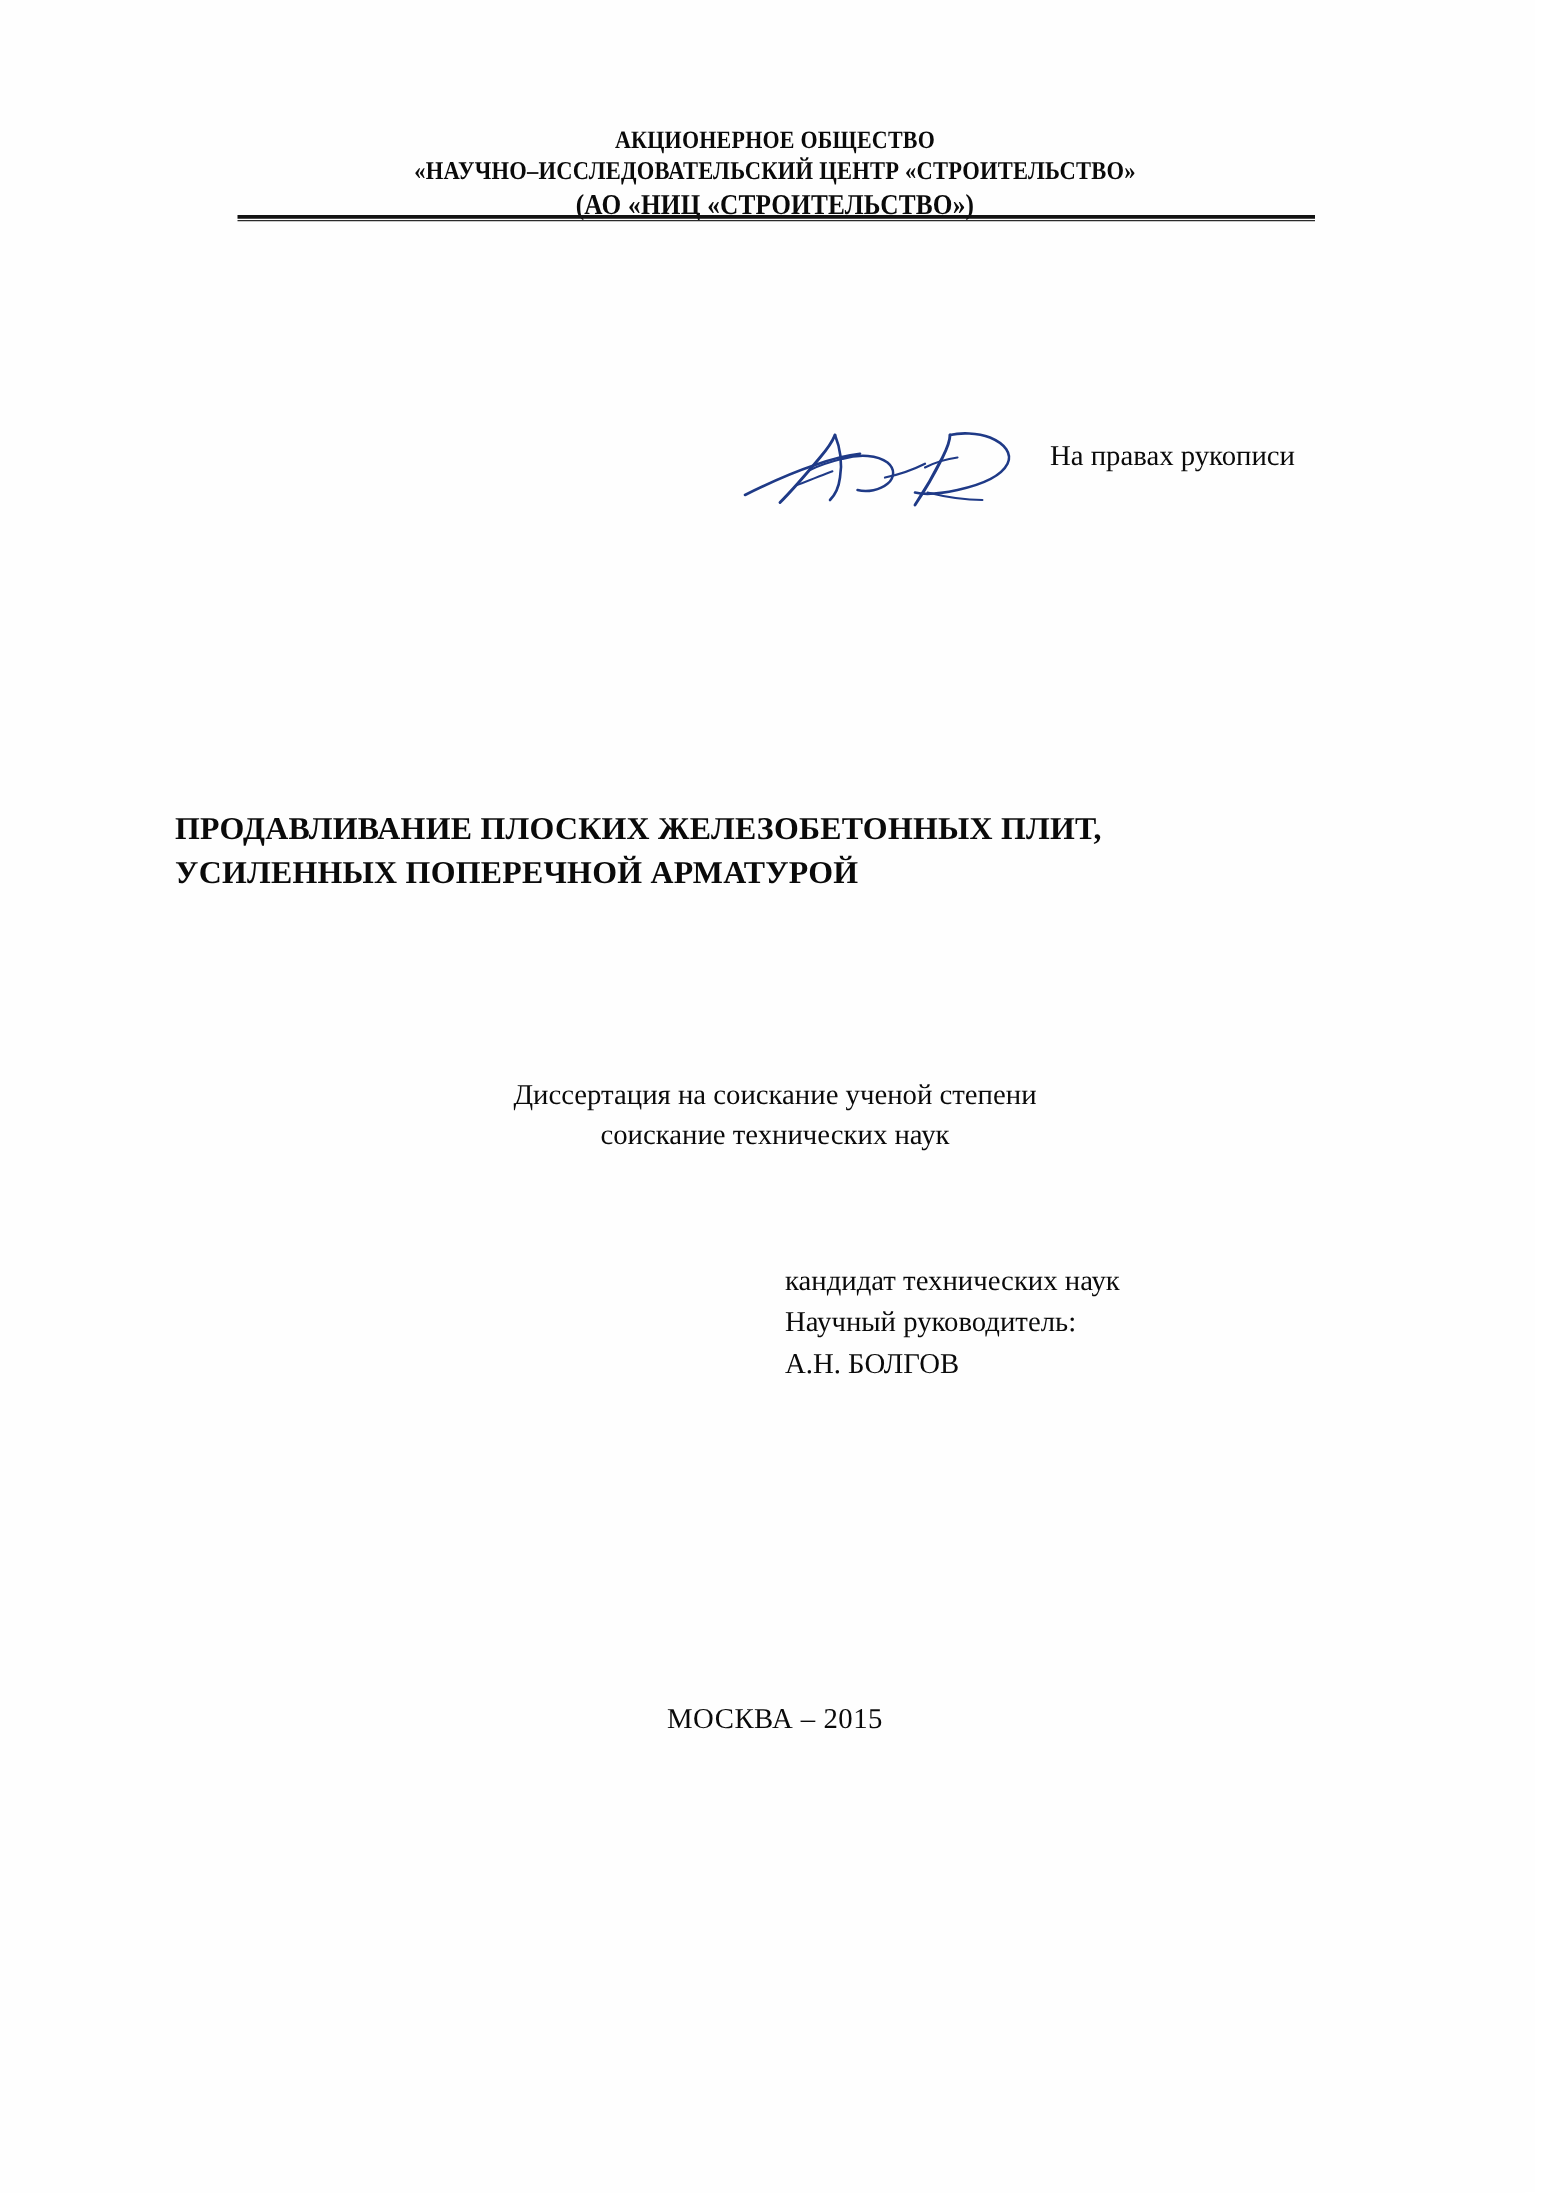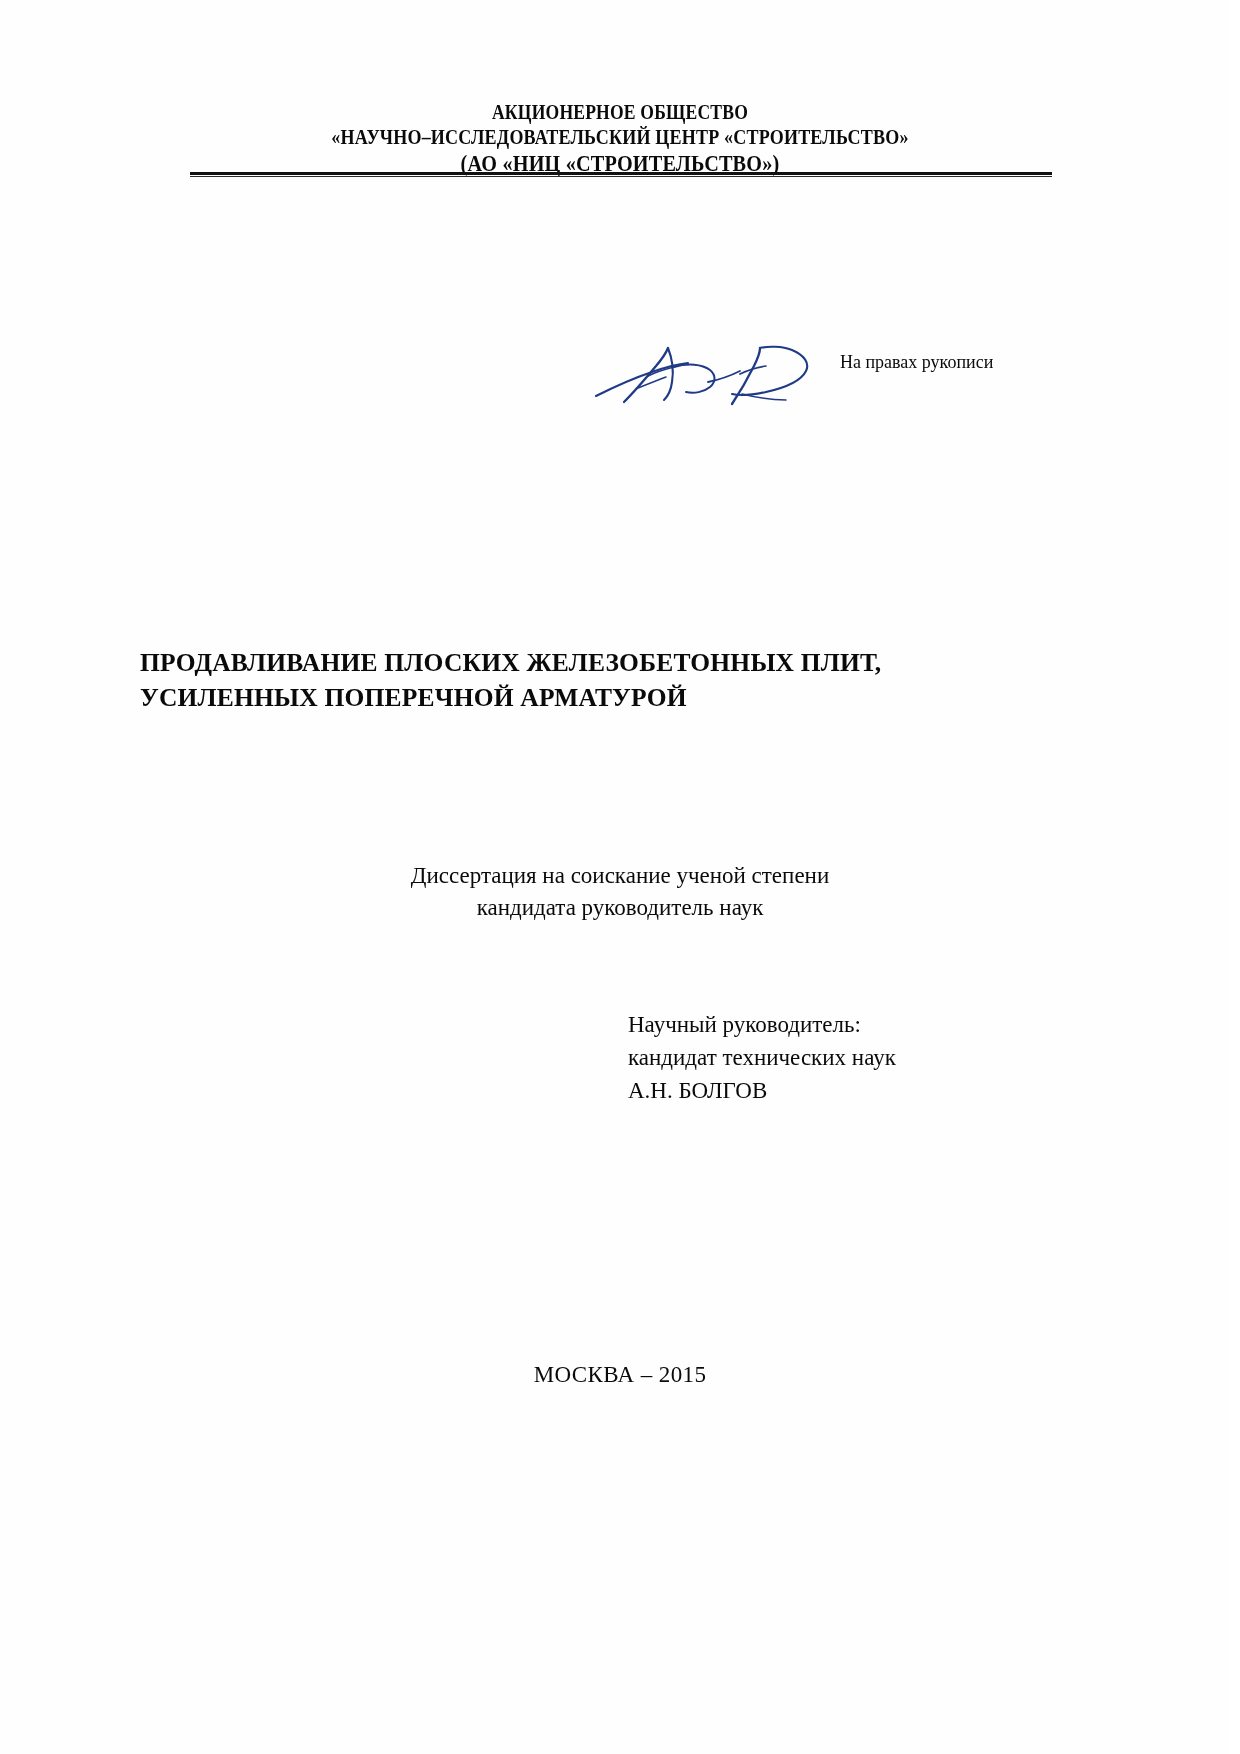--- a/index.html
+++ b/index.html
@@ -99,21 +99,21 @@
     left: 440px;
     top: 0px;
     width: 230px;
     height: 76px;
   }
   .signature svg { display: block; }
   .rights {
     position: absolute;
     left: 690px;
     top: 22px;
-    font-size: 18px;
+    font-size: 23px;
     white-space: nowrap;
   }
 
   
   .author {
     position: absolute;
     left: 120px;
     top: 524px;
     width: 1000px;
     text-align: center;
@@ -219,24 +219,24 @@
 
 
   <div class="title">
     <div>ПРОДАВЛИВАНИЕ ПЛОСКИХ ЖЕЛЕЗОБЕТОННЫХ ПЛИТ,</div>
     <div>УСИЛЕННЫХ ПОПЕРЕЧНОЙ АРМАТУРОЙ</div>
   </div>
 
 
   <div class="degree">
     <div>Диссертация на соискание ученой степени</div>
-    <div>кандидата руководитель наук</div>
+    <div>соискание технических наук</div>
   </div>
 
   <div class="supervisor">
+    <div>кандидат технических наук</div>
     <div>Научный руководитель:</div>
-    <div>кандидат технических наук</div>
     <div>А.Н.  БОЛГОВ</div>
   </div>
 
   <div class="footer">МОСКВА – 2015</div>
 
 </div>
 
 </body></html>

